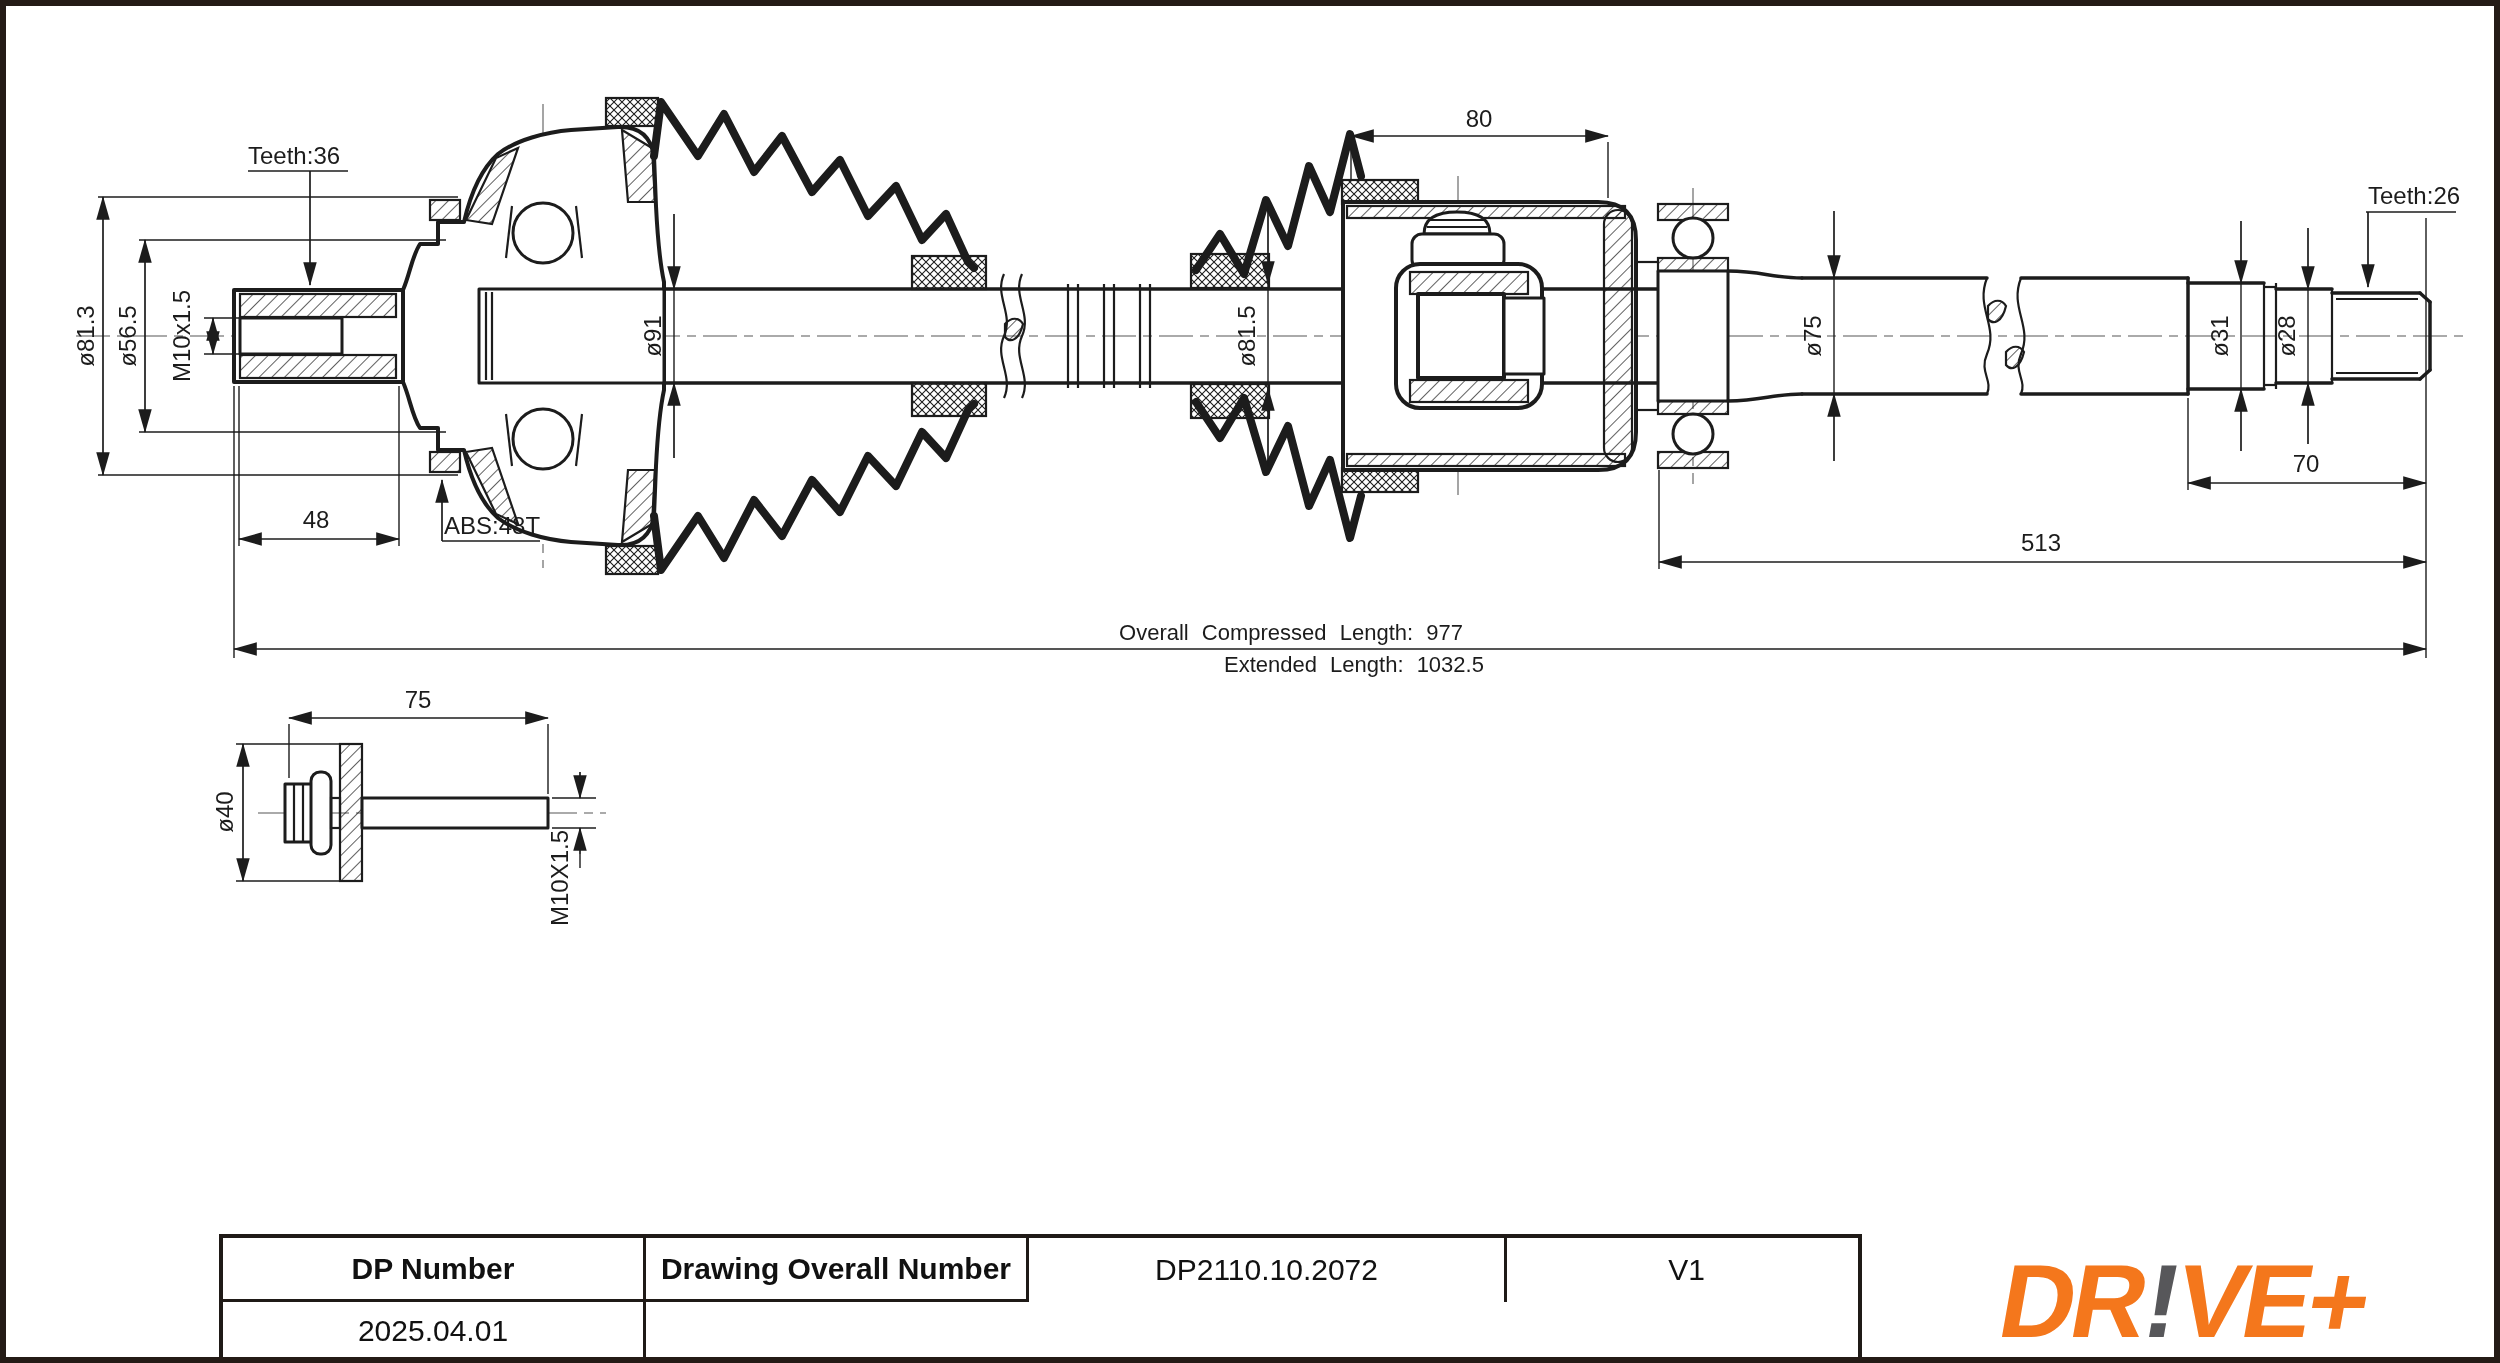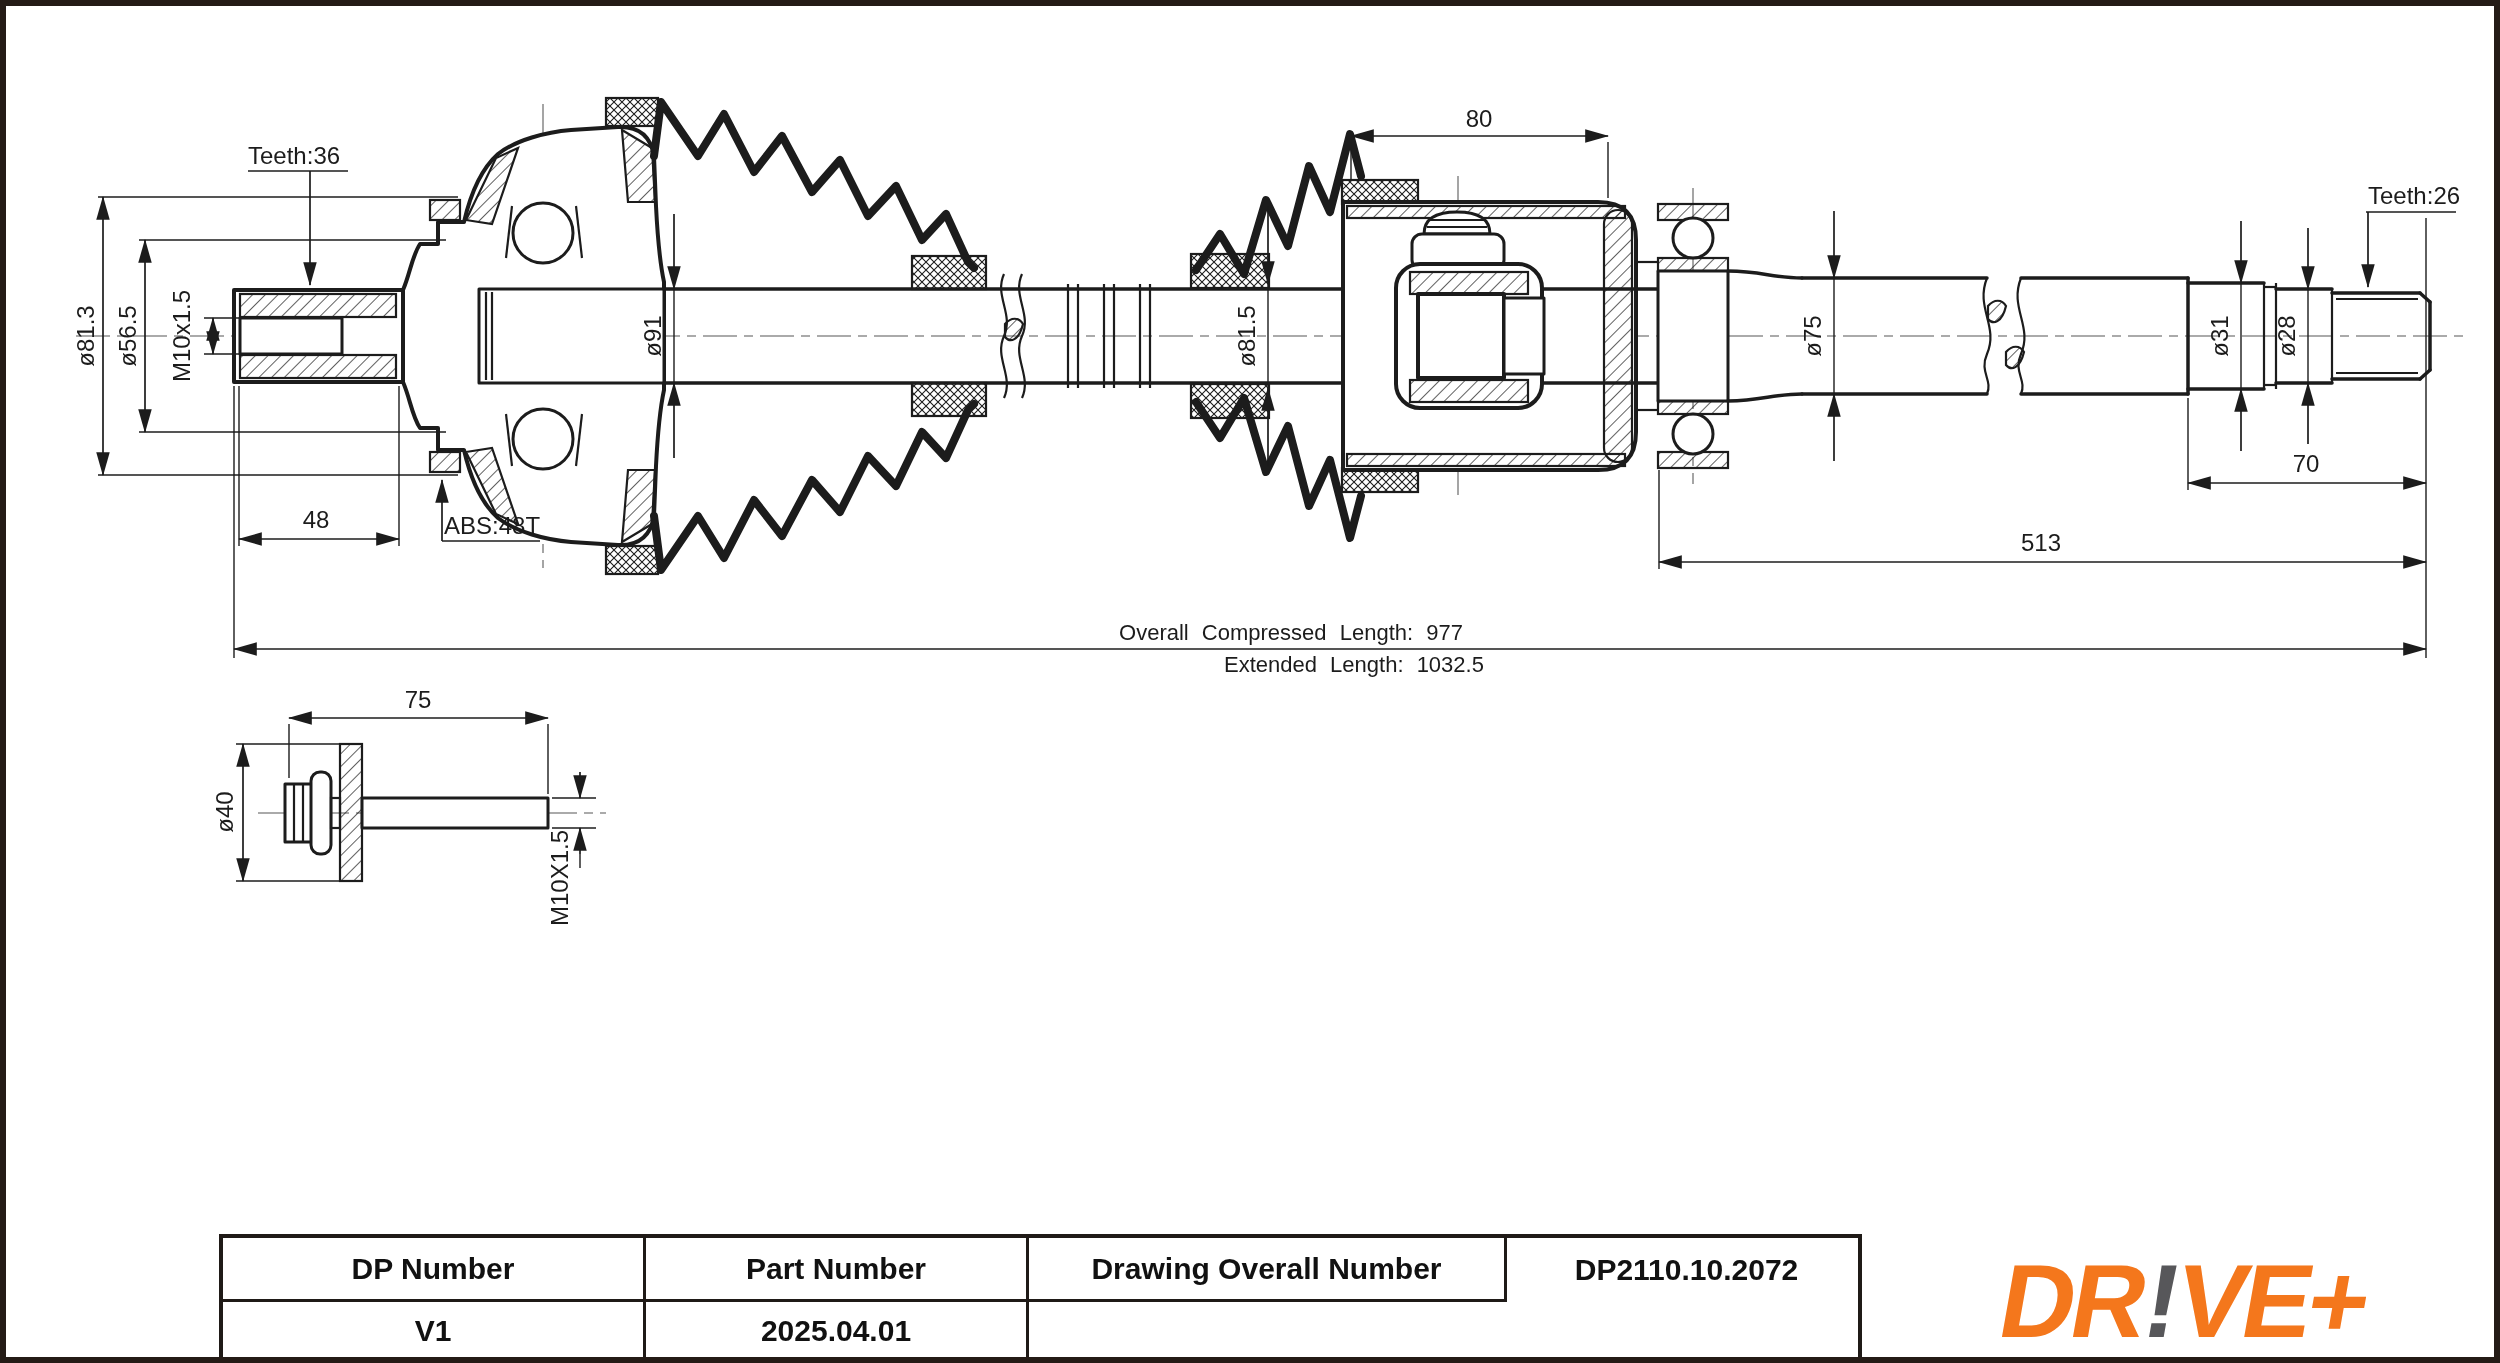--- a/index.html
+++ b/index.html
@@ -24,21 +24,21 @@
   .dts {font-size:22px;word-spacing:7px;}
 
   
   .titleblock{position:absolute;left:213px;top:1228px;width:1643px;height:129px;
       display:grid;grid-template-columns:423px 383px 478px 359px;grid-template-rows:64px 1fr;
       border:4px solid #1f1a17;box-sizing:border-box;background:#fff;}
   .titleblock div{display:flex;align-items:center;justify-content:center;
       border-right:3px solid #1f1a17;box-sizing:border-box;font-size:30px;color:#111;}
   .titleblock div:nth-child(4n){border-right:none;}
   .tb-h{font-weight:bold;border-bottom:3px solid #1f1a17;}
-  .tb-v{font-weight:bold;font-size:29px;}
+  .tb-v{font-weight:normal;font-size:29px;}
 
   
   .logo{position:absolute;left:1925px;top:1240px;width:505px;height:110px;
         display:flex;align-items:center;justify-content:center;
         font-weight:bold;font-size:104px;letter-spacing:-4px;
         transform:skewX(-10deg);white-space:nowrap;}
   .lg-o{color:#f4771c;}
   .lg-g{color:#57575a;padding:0 2px;}
 </style>
 </head>
@@ -299,21 +299,20 @@
     <line class="wit" x1="546" y1="822" x2="590" y2="822"></line>
     <line class="dim" x1="574" y1="766" x2="574" y2="792" marker-end="url(#ar)"></line>
     <line class="dim" x1="574" y1="848" x2="574" y2="822" marker-end="url(#ar)"></line>
     <line class="wit" x1="574" y1="848" x2="574" y2="862"></line>
     <text class="dt" x="562" y="872" text-anchor="middle" transform="rotate(-90 562 872)">M10X1.5</text>
   </g>
 </svg>
 
 <div class="titleblock">
   <div class="tb-h">DP Number</div>
-  <div class="tb-h">Part Number</div>
   <div class="tb-h">Drawing Overall Number</div>
   <div class="tb-v">DP2110.10.2072</div>
   <div class="tb-v">V1</div>
   <div class="tb-v">2025.04.01</div>
 </div>
 
 <div class="logo">
   <span class="lg-o">DR</span>
       <span class="lg-g">!</span>
       <span class="lg-o">VE+</span>

